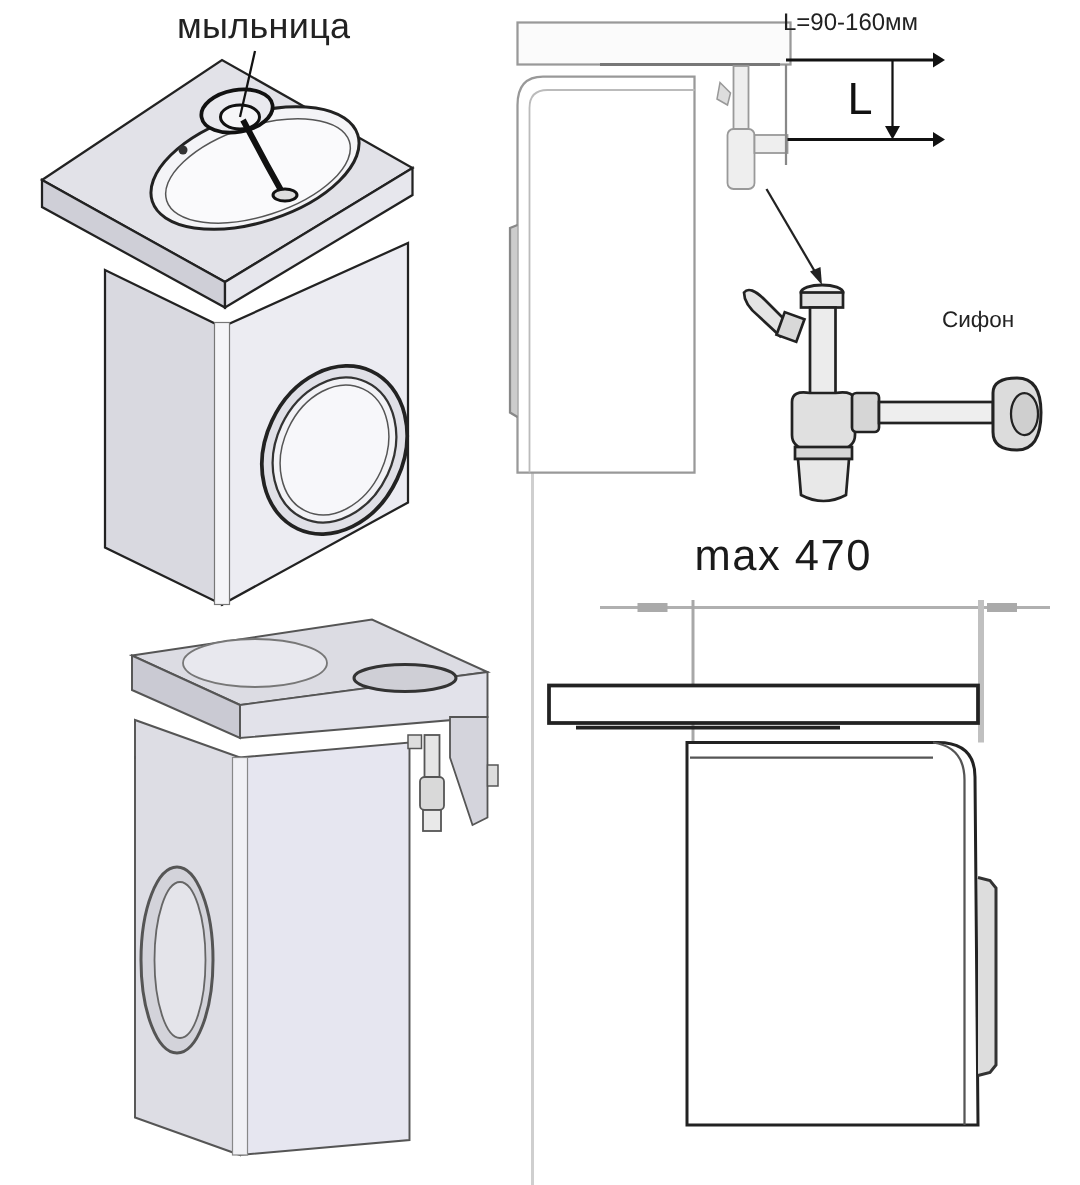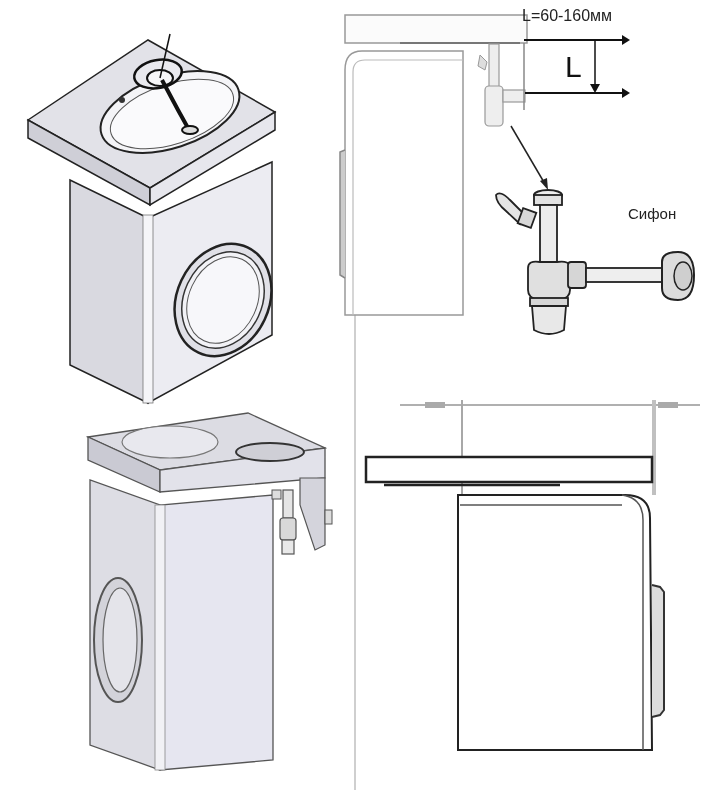--- a/index.html
+++ b/index.html
@@ -154,16 +154,18 @@
       <line x1="384" y1="485" x2="560" y2="485" stroke="#222" stroke-width="2.5"></line>
 
       <path d="M458,750 L458,495 L625,495 Q650,495 650,518 L652,750 Z" fill="#ffffff" stroke="#222" stroke-width="2"></path>
       <line x1="460" y1="505" x2="622" y2="505" stroke="#555" stroke-width="1.5"></line>
       <path d="M622,495 Q643,498 643,520 L643,750" fill="none" stroke="#555" stroke-width="1.5"></path>
 
       <path d="M652,585 L660,587 L664,592 L664,710 L660,715 L652,717" fill="#ddd" stroke="#333" stroke-width="2"></path>
     </g>
   </svg>
 
-  <span class="label lbl-l-range">L=60-160мм</span>
+  <span class="label lbl-soap">мыльница</span>
+  <span class="label lbl-l-range">L=90-160мм</span>
   <span class="label lbl-l">L</span>
   <span class="label lbl-siphon">Сифон</span>
+  <span class="label lbl-max">max 470</span>
 </div>
 
 </body></html>

